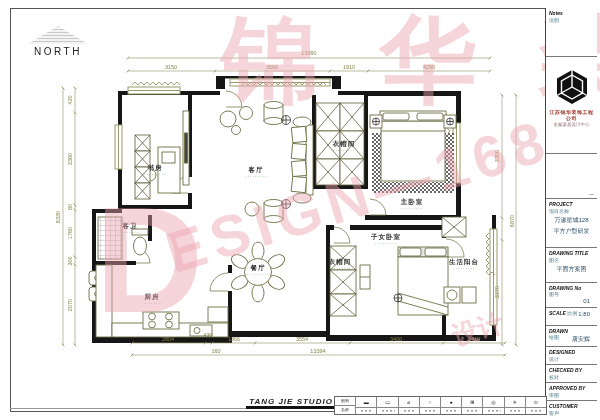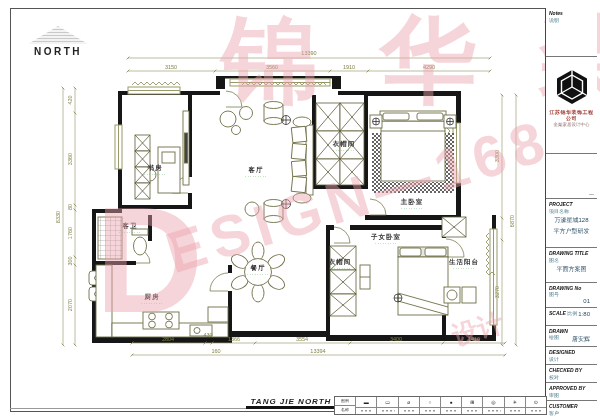--- a/index.html
+++ b/index.html
@@ -3,21 +3,21 @@
 <meta charset="utf-8">
 <style>
   html,body{margin:0;padding:0;background:#fff;font-family:"Liberation Sans",sans-serif;}
   .sheet{position:relative;width:600px;height:420px;background:#fff;overflow:hidden;}
   .fl{position:absolute;background:#555;}
   
   .north{position:absolute;left:26px;top:26px;width:64px;text-align:center;}
   .north .tri{width:60px;height:18px;margin:0 auto;
     clip-path:polygon(50% 0,100% 100%,0 100%);
     background:repeating-linear-gradient(180deg,#c9c9c9 0 1px,#f3f3f3 1px 3px);}
-  .north .txt{font-size:10px;font-weight:bold;letter-spacing:2.5px;color:#222;margin-top:2px;}
+  .north .txt{font-size:10px;font-weight:normal;letter-spacing:2.5px;color:#222;margin-top:2px;}
   
   .wm{position:absolute;inset:0;pointer-events:none;overflow:hidden;z-index:5;}
   .wm div{position:absolute;color:rgba(236,162,172,0.45);font-weight:bold;white-space:nowrap;}
   .wm .d{left:95px;top:185px;font-size:150px;line-height:1;}
   .wm .diag{left:158px;top:222px;font-size:58px;letter-spacing:7px;transform:rotate(-17deg);transform-origin:left top;}
   .wm .cn{left:222px;top:12px;font-size:96px;letter-spacing:62px;line-height:1;}
   .wm .sm{left:452px;top:312px;font-size:26px;transform:rotate(-17deg);}
   
   .tb{position:absolute;left:545px;top:8px;width:51px;height:404px;border-left:1px solid #444;font-size:5px;color:#333;z-index:6;background:#fff;}
   .tb section{border-bottom:1px solid #777;padding:2px 3px;position:relative;}
@@ -409,21 +409,21 @@
     <section style="height:13px">
       <div class="en">APPROVED BY</div>
       <div class="cn">审图</div>
     </section>
     <section style="height:18px;border-bottom:none">
       <div class="en">CUSTOMER</div>
       <div class="cn">客户</div>
     </section>
   </aside>
 
-  <div class="studio">TANG JIE NORTH</div>
+  <div class="studio">TANG JIE STUDIO</div>
   <div class="studio-bar"></div>
   <div class="legend">
     <div class="cell">
       <div class="hdr" style="border-bottom:1px solid #888">图例</div>
       <div class="hdr">名称</div>
     </div>
     <div class="cell">
         <div class="sym">▬</div>
         <div class="lab"></div>
       </div>

